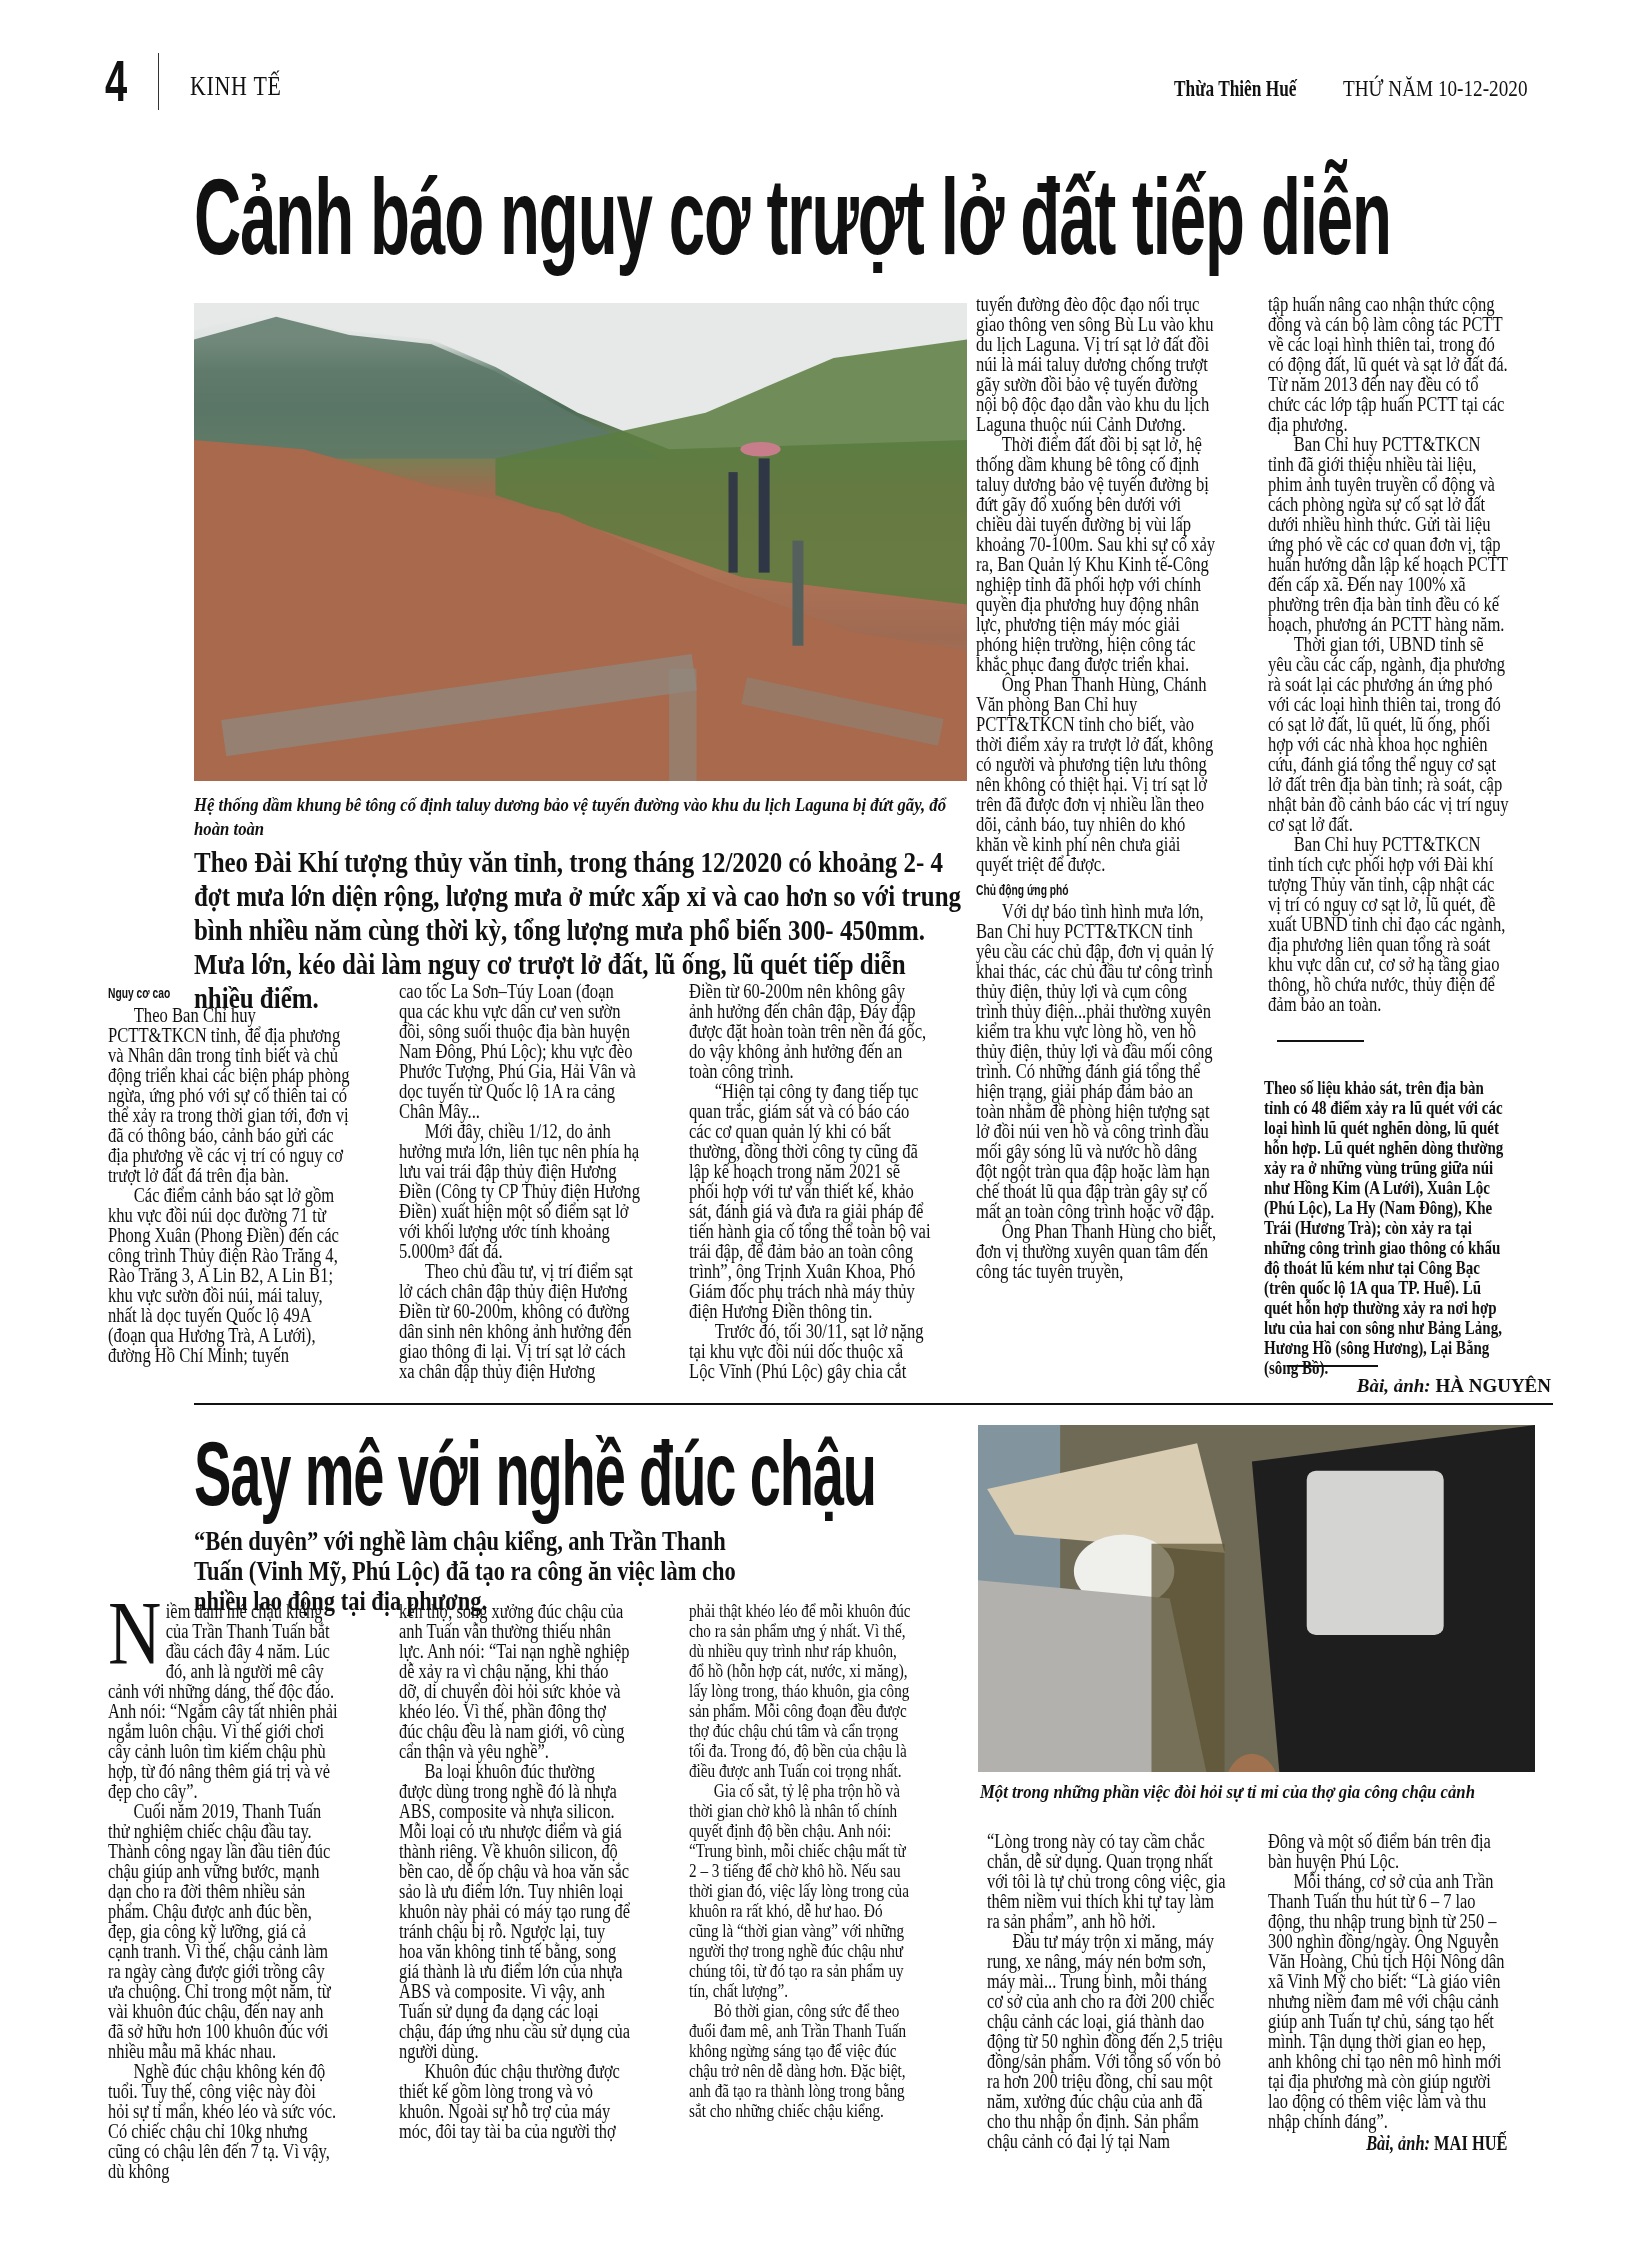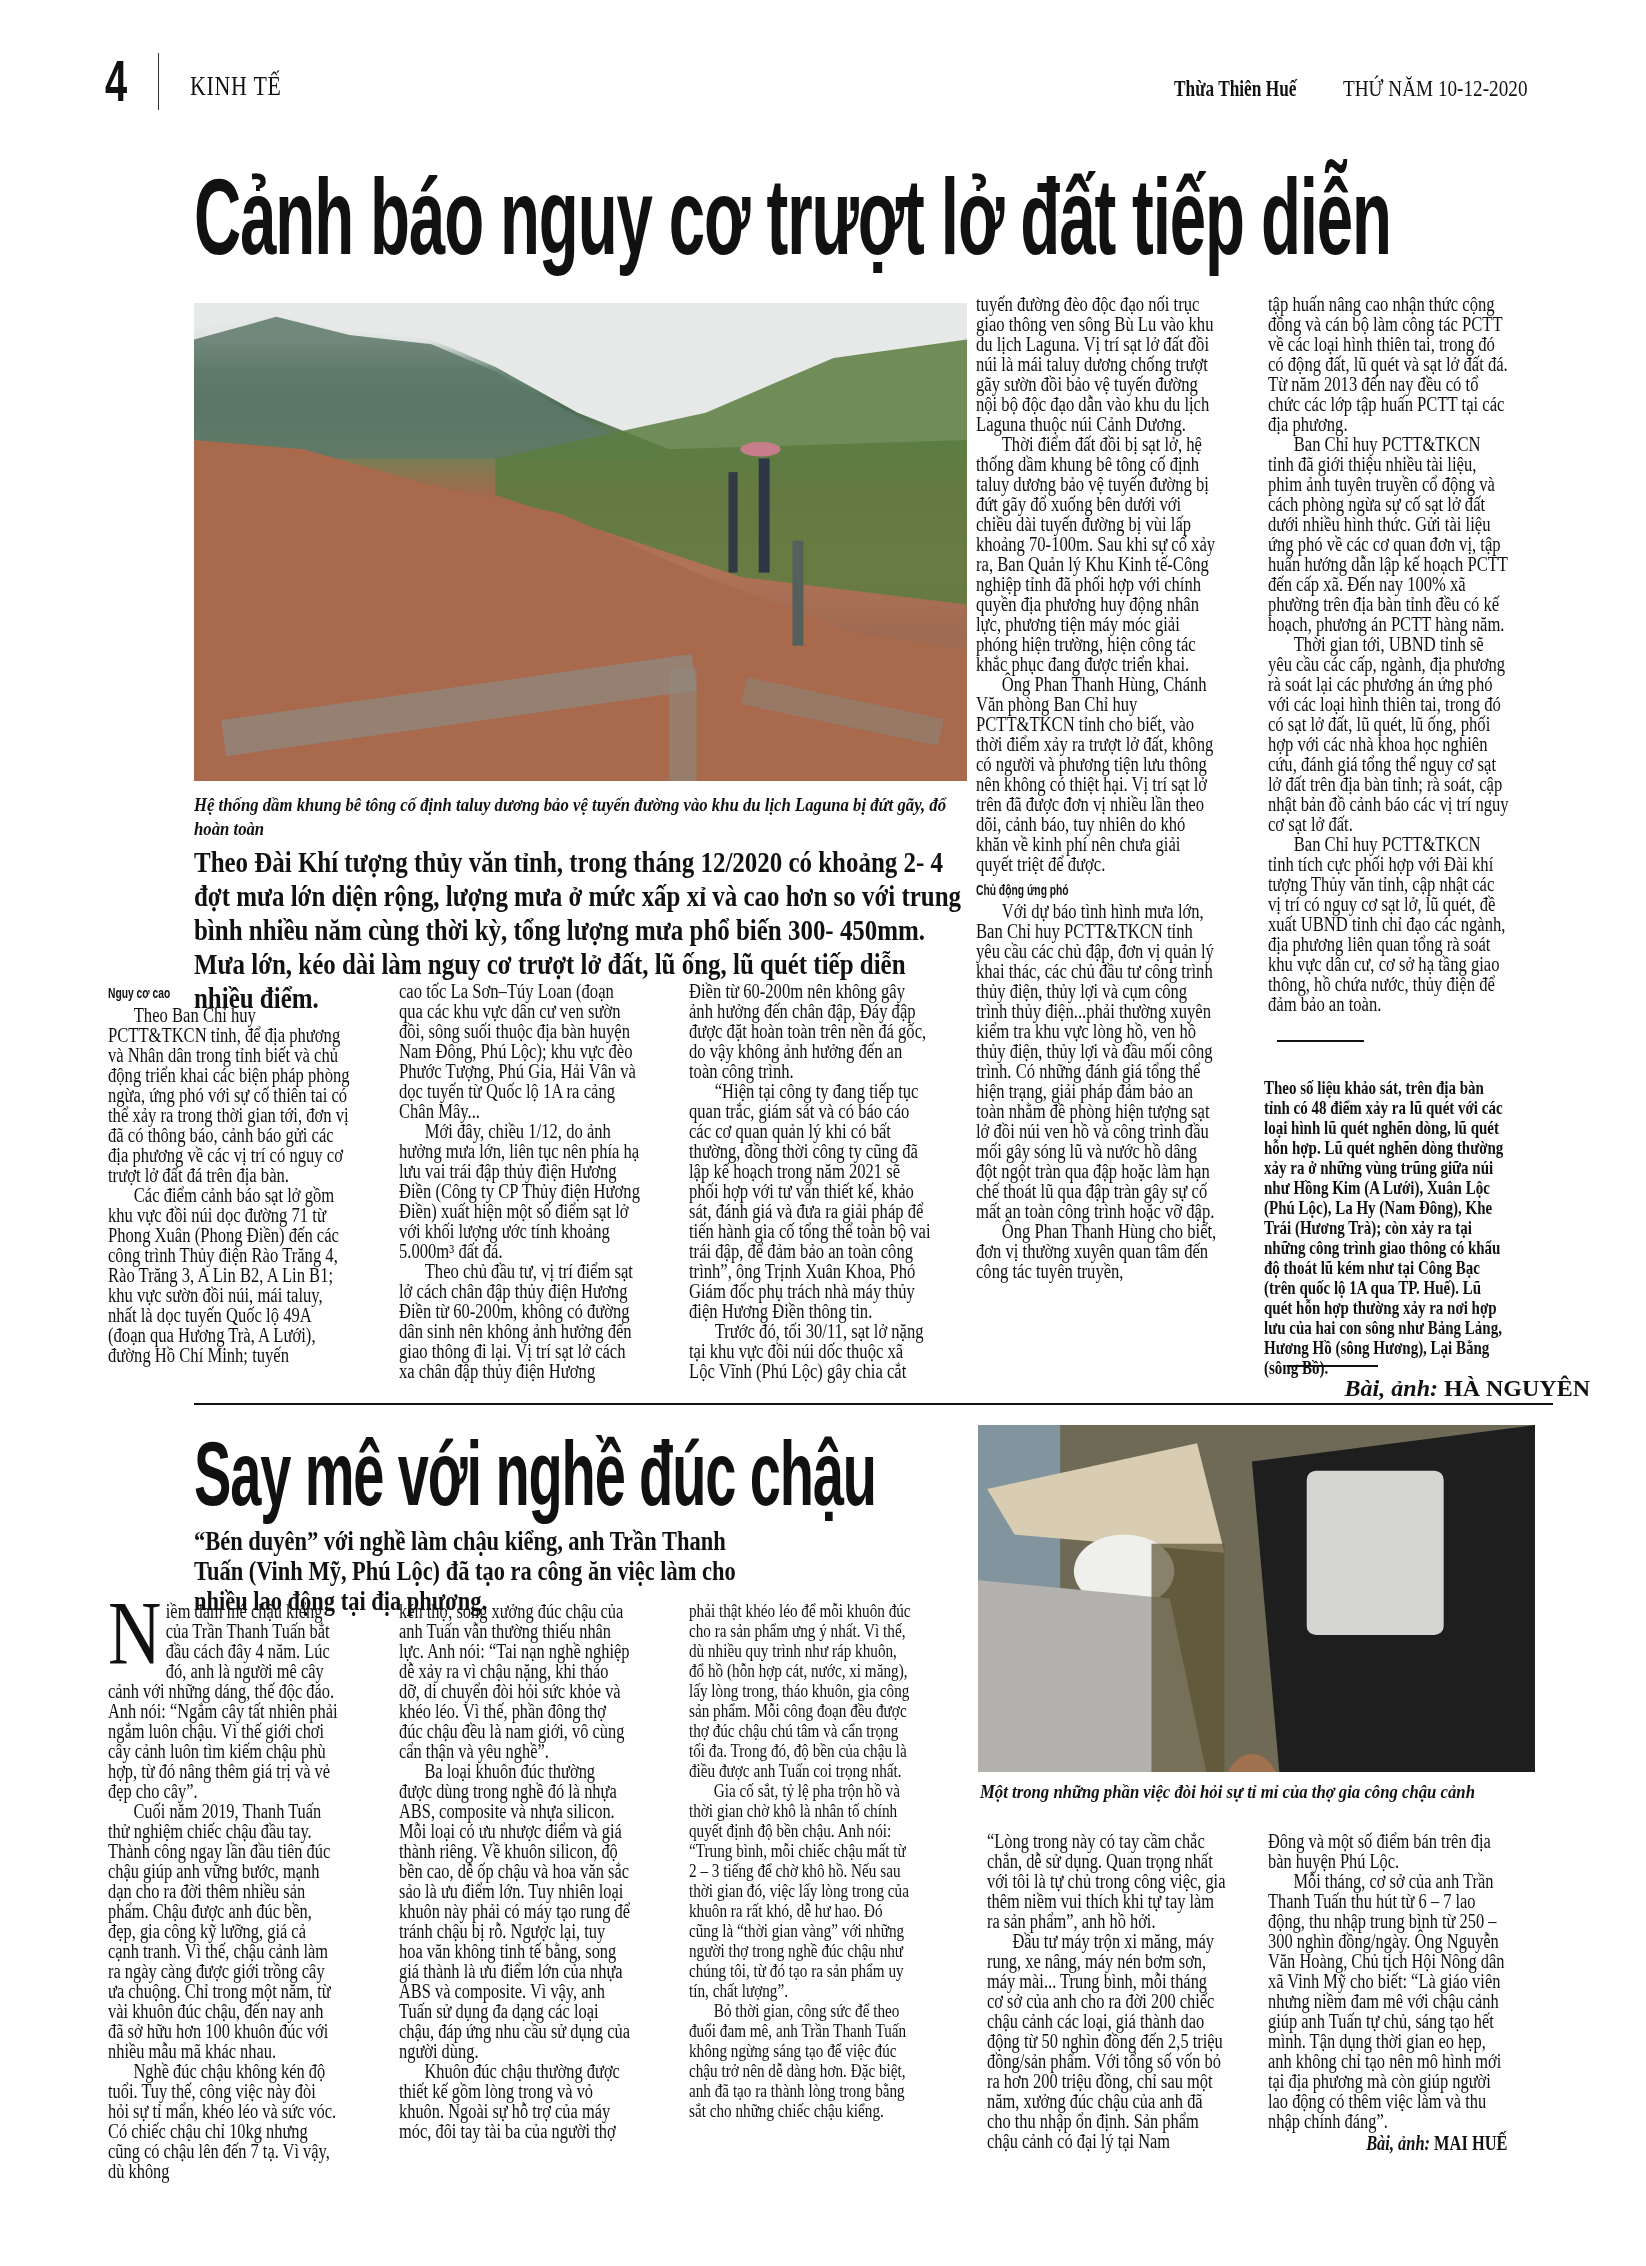--- a/index.html
+++ b/index.html
@@ -25,21 +25,21 @@
   .col p.noind{text-indent:0;}
   .sub{font-family:"Liberation Sans",sans-serif;font-weight:bold;font-size:14.6px;transform:scaleX(0.85);transform-origin:left top;display:block;margin:1.8px 0 1.8px 0;}
   .c1{left:108px;top:981px;width:292px;transform:scaleX(0.83);}
   .c2{left:399px;top:981px;width:292px;transform:scaleX(0.83);}
   .c3{left:689px;top:981px;width:292px;transform:scaleX(0.83);}
   .c4{left:976px;top:294px;width:292px;transform:scaleX(0.83);}
   .c5{left:1268px;top:294px;width:292px;transform:scaleX(0.83);}
   .box{left:1264px;top:1078px;width:302px;font-size:18.3px;font-weight:bold;line-height:20px;transform:scaleX(0.82);transform-origin:left top;}
   .rule-short{left:1277px;top:1040px;width:87px;height:1.8px;background:#111;}
   .rule-sig{left:1287px;top:1365px;width:91px;height:1.8px;background:#111;}
-  .sig{left:1318px;top:1375px;width:272px;text-align:right;font-size:24px;white-space:nowrap;}
+  .sig{left:1279px;top:1375px;width:272px;text-align:right;font-size:19px;white-space:nowrap;}
   .sig .i{font-style:italic;font-weight:bold;}
   .sig .b{font-weight:bold;}
   .divider{left:194px;top:1403px;width:1359px;height:1.8px;background:#111;}
   .sapo{left:194px;top:1526px;width:704px;font-size:27.4px;font-weight:bold;line-height:30px;transform:scaleX(0.82);transform-origin:left top;}
   .d1{left:108px;top:1601px;width:283px;transform:scaleX(0.82);}
   .d2{left:364px;top:1601px;width:283px;transform:scaleX(0.82);}
   .d3{left:689px;top:1601px;width:283px;transform:scaleX(0.80);font-size:19px;}
   .d4{left:987px;top:1831px;width:292px;transform:scaleX(0.82);}
   .d5{left:1268px;top:1831px;width:292px;transform:scaleX(0.82);}
   .dropcap{float:left;font-size:90px;line-height:69px;margin:-1.8px 5.5px 0 0;font-weight:normal;}

